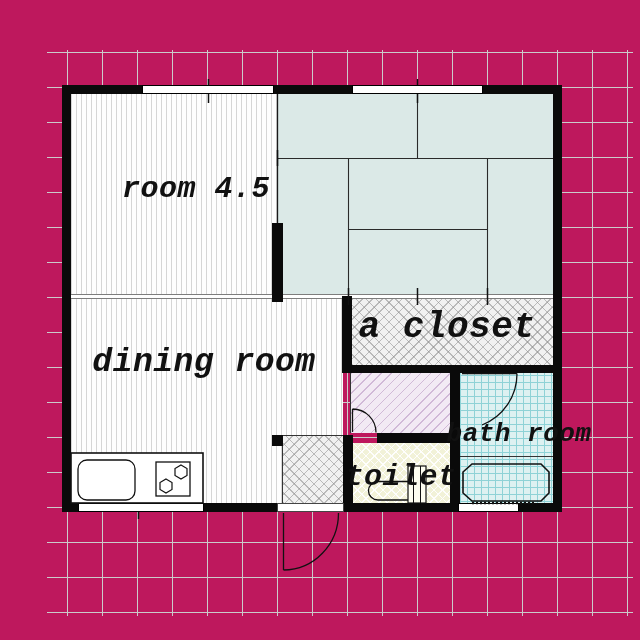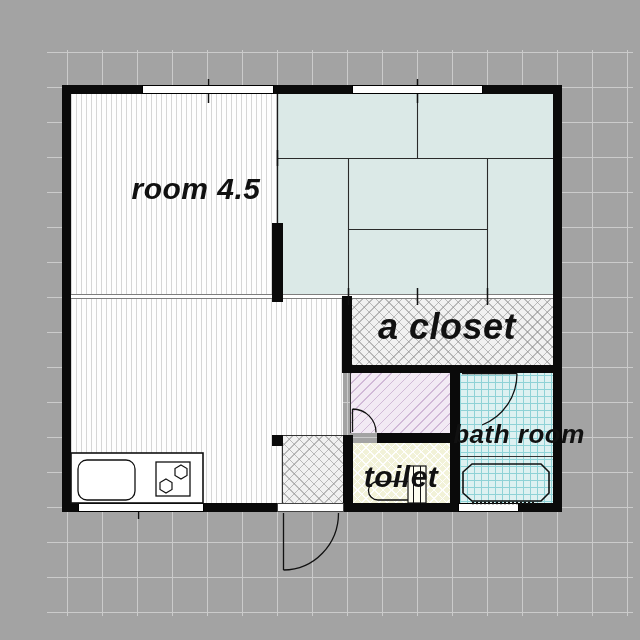--- a/index.html
+++ b/index.html
@@ -1,17 +1,17 @@
 <!DOCTYPE html>
 <html><head>
 <meta charset="utf-8">
 <style>
   html,body{margin:0;padding:0;background:#fff;}
-  #canvas{position:relative;width:640px;height:640px;background:#a3a3a3;overflow:hidden;
-          font-family:Liberation Sans, sans-serif;}
+  #canvas{position:relative;width:640px;height:640px;background:#be185d;overflow:hidden;
+          font-family:Liberation Mono, monospace;}
   .abs{position:absolute;}
   
   #grid{left:47px;top:50px;width:586px;height:566px;
     background-image:
       repeating-linear-gradient(90deg,#cbcbcb 0,#cbcbcb 1px,transparent 1px,transparent 35px),
       repeating-linear-gradient(180deg,#cbcbcb 0,#cbcbcb 1px,transparent 1px,transparent 35px);
     background-position:20px 2px;}
   
   .stripes{background-color:#fefefe;
     background-image:repeating-linear-gradient(90deg,#d6d6d6 0,#d6d6d6 1px,transparent 1px,transparent 5px);}
@@ -129,17 +129,18 @@
       <path d="M408,481.5 H378 A9.5,9.2 0 0 0 378,500 H408" stroke-width="1.3"></path>
     </g>
 
     <g stroke="#111" fill="none">
       <polygon points="472,464 541,464 549,472 549,493 541,501 472,501 463,493 463,472" stroke-width="1.6"></polygon>
       <path d="M472,503 H535" stroke-width="2.4" stroke-dasharray="2,2"></path>
     </g>
   </svg>
 
   <div class="lbl" style="left:196px;top:189px;font-size:30px;">room 4.5</div>
+  <div class="lbl" style="left:204px;top:362px;font-size:33px;">dining room</div>
   <div class="lbl" style="left:447px;top:327px;font-size:36px;">a closet</div>
   <div class="lbl" style="left:519px;top:434px;font-size:26px;">bath room</div>
   <div class="lbl" style="left:401px;top:477px;font-size:30px;">toilet</div>
 
 </div>
 
 </body></html>

